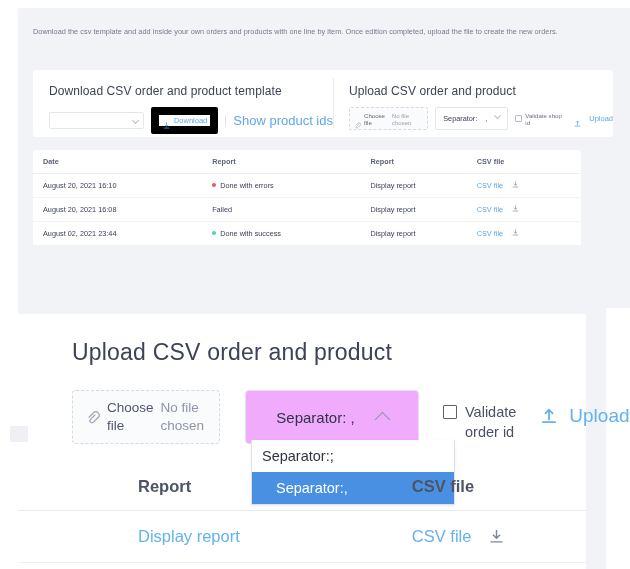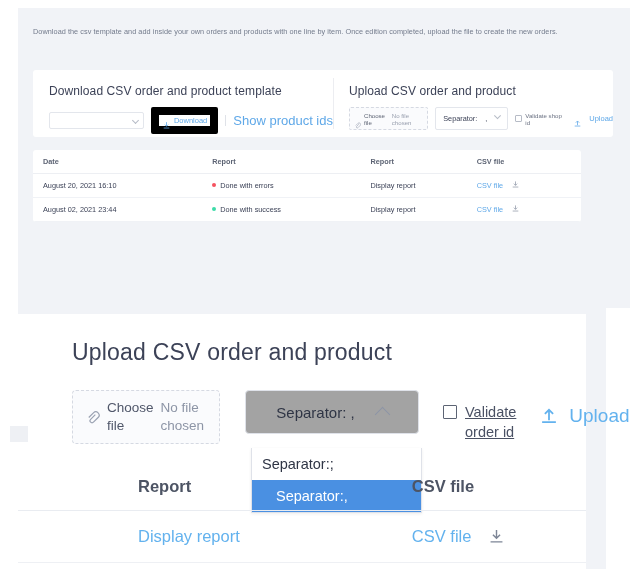--- a/index.html
+++ b/index.html
@@ -141,43 +141,43 @@
     width: 148px; height: 54px; border: 1px dashed #d5d9e2; border-radius: 4px;
     background: #fafbfd; display: flex; align-items: center; gap: 7px;
     padding: 0 12px;
   }
   .z-clip { width: 15px; height: 15px; flex: none; }
   .z-cf1 { font-size: 13.5px; color: #50576a; line-height: 1.3; }
   .z-cf2 { font-size: 13.5px; color: #8d95a6; line-height: 1.3; }
 
   .z-sepwrap { position: relative; margin-left: 25px; }
   .z-sepbtn {
-    width: 174px; height: 44px; border: 1px solid #dfe2e9; border-radius: 4px;
-    background: #a3a3a3; display: flex; align-items: center; justify-content: center;
+    width: 174px; height: 54px; border: 1px solid #dfe2e9; border-radius: 4px;
+    background: #f0abfc; display: flex; align-items: center; justify-content: center;
     gap: 22px;
   }
   .z-sepbtn .lbl { font-size: 15px; color: #2f3545; }
   .z-caret-up {
     width: 11px; height: 11px; border-left: 1.4px solid #8d95a6;
     border-top: 1.4px solid #8d95a6; transform: rotate(45deg); margin-top: 5px;
   }
   .z-menu {
-    position: absolute; left: 6px; top: 58px; width: 171px;
+    position: absolute; left: 6px; top: 50px; width: 204px;
     background: #fff; border: 1px solid #dfe2e9; border-top: none;
     box-shadow: 0 1px 3px rgba(0,0,0,.07);
   }
   .z-opt { height: 32px; display: flex; align-items: center; padding-left: 10px;
            font-size: 14.5px; color: #2f3545; }
   .z-opt.sel { background: #4a90e2; color: #fff; }
 
   .z-validate { margin-left: 24px; display: flex; align-items: flex-start; gap: 8px; padding-top: 13px; }
   .z-check { width: 14px; height: 14px; border: 1.4px solid #6e7policy; }
   .z-check { width: 14px; height: 14px; border: 1.4px solid #6f7person; }
   .z-check { width: 14px; height: 14px; border: 1.5px solid #5d6474; border-radius: 1px; background:#fff; flex: none; margin-top: 2px;}
-  .z-vtxt { font-size: 14.5px; color: #4a5164; line-height: 1.35; text-decoration: underline; }
+  .z-vtxt { font-size: 14.5px; color: #4a5164; line-height: 1.35; }
   .z-upload { margin-left: 22px; display: flex; align-items: center; gap: 9px; padding-top: 15px; }
   .z-upicon { width: 22px; height: 22px; }
   .z-uplabel { font-size: 19px; color: #63b2ee; }
 
   .z-leftstub {
     position: absolute; left: 10px; top: 118px; width: 18px; height: 16px;
     background: #eef0f4;
   }
 
   
@@ -277,20 +277,33 @@
             <td class="c-csv">
               <div class="cellwrap">
                 <span class="tlink">CSV file</span>
                 <span><svg viewBox="0 0 16 16" width="9" height="9" fill="none" stroke="#8d95a6" stroke-width="1.3">
                     <path d="M8 2.5v7M5 6.5 8 9.5l3-3M3 12.5h10"></path>
                   </svg></span>
               </div>
             </td>
           </tr>
           <tr>
+            <td class="c-date">August 20, 2021 16:08</td>
+            <td class="c-status"><span>Failed</span></td>
+            <td class="c-report tlink">Display report</td>
+            <td class="c-csv">
+              <div class="cellwrap">
+                <span class="tlink">CSV file</span>
+                <span><svg viewBox="0 0 16 16" width="9" height="9" fill="none" stroke="#8d95a6" stroke-width="1.3">
+                    <path d="M8 2.5v7M5 6.5 8 9.5l3-3M3 12.5h10"></path>
+                  </svg></span>
+              </div>
+            </td>
+          </tr>
+          <tr>
             <td class="c-date">August 02, 2021 23:44</td>
             <td class="c-status"><span class="dot" style="background: rgb(61, 219, 168);"></span><span>Done with success</span></td>
             <td class="c-report tlink">Display report</td>
             <td class="c-csv">
               <div class="cellwrap">
                 <span class="tlink">CSV file</span>
                 <span><svg viewBox="0 0 16 16" width="9" height="9" fill="none" stroke="#8d95a6" stroke-width="1.3">
                     <path d="M8 2.5v7M5 6.5 8 9.5l3-3M3 12.5h10"></path>
                   </svg></span>
               </div>

